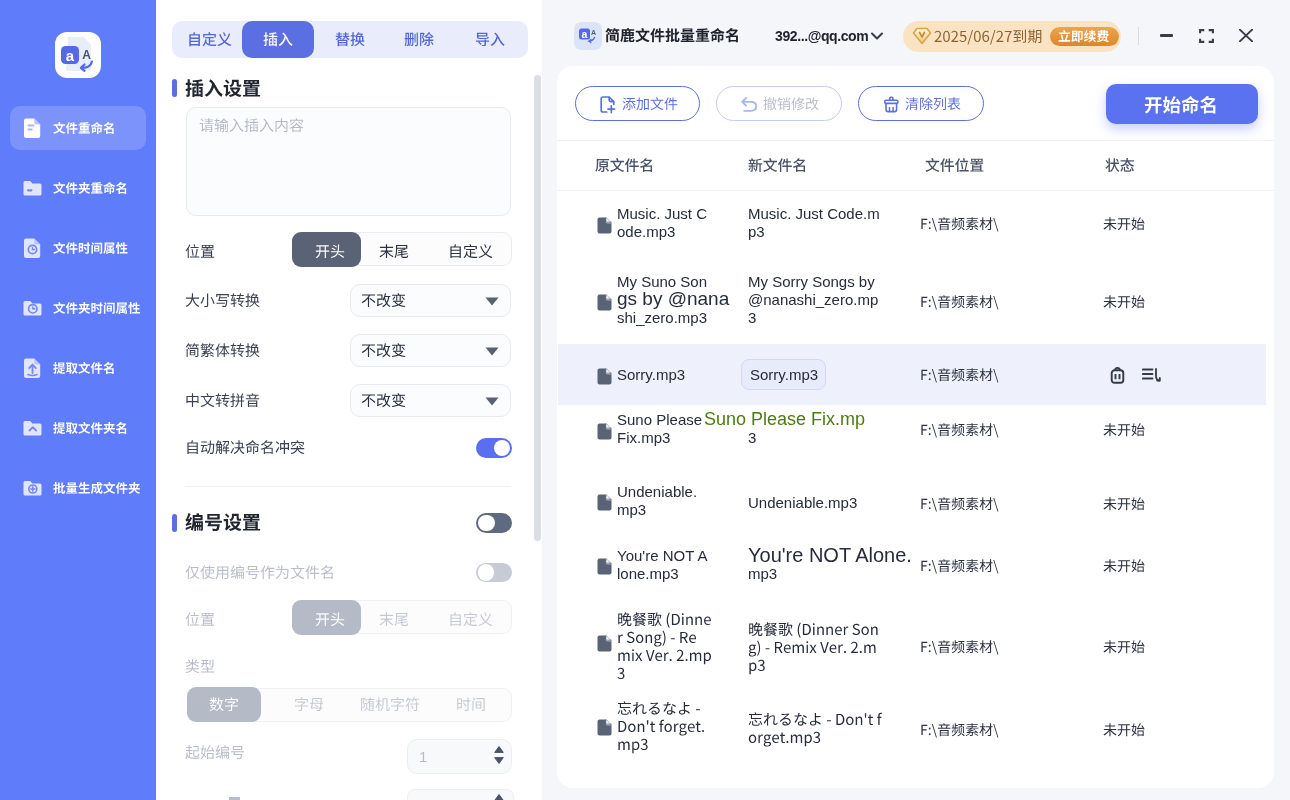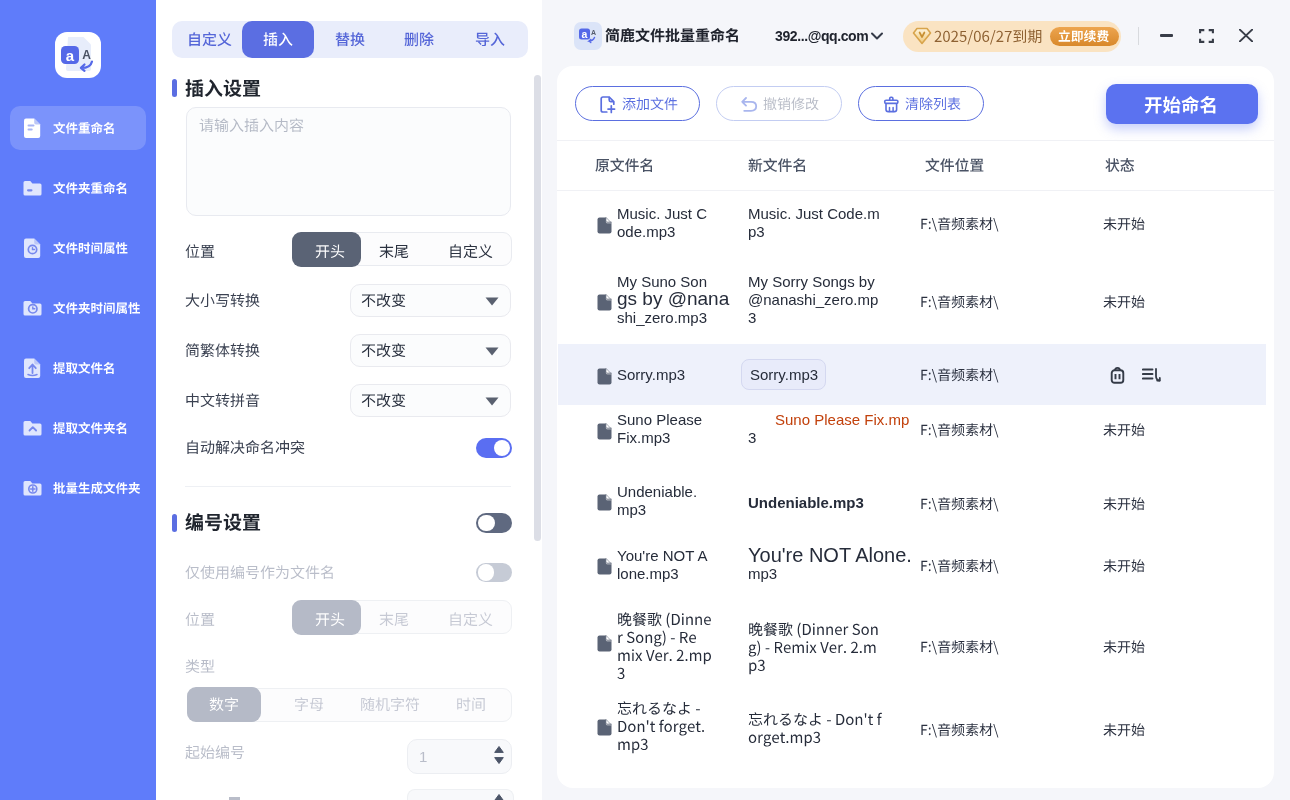--- a/index.html
+++ b/index.html
@@ -338,36 +338,36 @@
 <path d="M14 0.9 v7.2 q0 4.2 3.5 4.4" stroke="#343b47" stroke-width="1.8" fill="none" stroke-linecap="round"></path>
 <path d="M17.8 10 v2.6 h-2.6" stroke="#343b47" stroke-width="1.8" fill="none" stroke-linecap="round" stroke-linejoin="round"></path>
 </svg>
 <svg style="position:absolute;left:596.5px;top:422.5px" width="15" height="17" viewBox="0 0 15 17">
 <path d="M2.5 0.5 H9.3 L14.5 5.7 V14.5 Q14.5 16.5 12.5 16.5 H2.5 Q0.5 16.5 0.5 14.5 V2.5 Q0.5 0.5 2.5 0.5 Z" fill="#5a6375"></path>
 <path d="M8.8 0.5 L14.5 6.2 H10.3 Q8.8 6.2 8.8 4.7 Z" fill="#fff"></path>
 <path d="M8.8 0.5 V4.2 Q8.8 5.2 9.8 5.2 L14.5 5.2" fill="none" stroke="#5a6375" stroke-width="0.9"></path>
 </svg>
 <div style="position:absolute;left:617px;top:418.5px;transform:translateY(-50%);font-size:15px;font-weight:400;color:#262c3a;white-space:pre;letter-spacing:0px">Suno Please</div>
 <div style="position:absolute;left:617px;top:436.5px;transform:translateY(-50%);font-size:15px;font-weight:400;color:#262c3a;white-space:pre;letter-spacing:0px">Fix.mp3</div>
-<div style="position:absolute;left:775px;top:418.5px;transform:translateY(-50%);font-size:15px;font-weight:400;color:#c2410c;white-space:pre;letter-spacing:0px">Suno Please Fix.mp</div>
+<div style="position:absolute;left:704px;top:418.5px;transform:translateY(-50%);font-size:18px;font-weight:400;color:#4d7c0f;white-space:pre;letter-spacing:0px">Suno Please Fix.mp</div>
 <div style="position:absolute;left:748px;top:436.5px;transform:translateY(-50%);font-size:15px;font-weight:400;color:#262c3a;white-space:pre;letter-spacing:0px">3</div>
 <svg style="position:absolute;left:920.0px;top:422.9px;overflow:visible" width="79" height="18" viewBox="0 0 79 18">
     <path fill="#2b3140" d="M1.4 12H2.7V7.4H6.6V6.3H2.7V2.9H7.3V1.8H1.4Z M9.7 6.6C10.2 6.6 10.6 6.2 10.6 5.6C10.6 5 10.2 4.6 9.7 4.6C9.2 4.6 8.8 5 8.8 5.6C8.8 6.2 9.2 6.6 9.7 6.6ZM9.7 12.2C10.2 12.2 10.6 11.8 10.6 11.3C10.6 10.7 10.2 10.3 9.7 10.3C9.2 10.3 8.8 10.7 8.8 11.3C8.8 11.8 9.2 12.2 9.7 12.2Z M16 14.5H16.9L12.8 0.9H11.8Z M23.2 0.4C23.4 0.7 23.6 1.2 23.7 1.6H18.7V2.5H29.7V1.6H24.9C24.8 1.1 24.5 0.6 24.2 0.2ZM20.6 2.8C20.9 3.4 21.3 4.2 21.4 4.8H17.9V5.8H30.4V4.8H26.8C27.2 4.3 27.5 3.5 27.8 2.8L26.7 2.5C26.5 3.2 26 4.2 25.7 4.8H22L22.5 4.7C22.4 4.1 22 3.2 21.6 2.6ZM20.8 10.2H27.5V11.7H20.8ZM20.8 9.4V7.9H27.5V9.4ZM19.8 7V13.2H20.8V12.6H27.5V13.1H28.6V7Z M40.9 5C40.9 9.9 40.7 11.5 37.4 12.5C37.5 12.6 37.8 13 37.9 13.2C41.5 12.2 41.8 10.2 41.8 5ZM41.3 10.9C42.2 11.6 43.4 12.6 44 13.2L44.7 12.5C44.1 11.9 42.8 10.9 41.9 10.3ZM37.1 6.6C36.4 9.5 34.8 11.5 31.8 12.4C32 12.6 32.2 12.9 32.3 13.2C35.5 12.1 37.2 10 38 6.8ZM33 6.5C32.7 7.5 32.2 8.6 31.6 9.3C31.9 9.4 32.2 9.6 32.4 9.8C33 9 33.5 7.8 33.9 6.7ZM38.7 3.5V10.1H39.6V4.3H43.1V10.1H44V3.5H41.5L42.1 2H44.4V1.1H38.4V2H41C40.9 2.5 40.7 3.1 40.5 3.5ZM32.7 1.5V4.6H31.7V5.6H34.6V9.8H35.5V5.6H38.1V4.6H35.8V2.9H37.8V2H35.8V0.3H34.8V4.6H33.6V1.5Z M54 10.8C55.2 11.4 56.7 12.3 57.4 12.9L58.3 12.3C57.5 11.7 55.9 10.8 54.8 10.3ZM49.2 10.2C48.4 11 47 11.8 45.8 12.2C46 12.4 46.4 12.8 46.6 13C47.8 12.4 49.2 11.5 50.2 10.6ZM47.8 7.9C48.1 7.8 48.5 7.8 51.3 7.6C50 8.2 48.9 8.6 48.4 8.7C47.6 9 46.9 9.2 46.5 9.2C46.6 9.5 46.7 10 46.7 10.1C47.1 10 47.7 10 51.8 9.7V11.9C51.8 12.1 51.8 12.1 51.5 12.2C51.3 12.2 50.6 12.2 49.7 12.1C49.9 12.4 50 12.8 50.1 13.1C51.1 13.1 51.8 13.1 52.2 12.9C52.7 12.8 52.8 12.5 52.8 12V9.7L56.3 9.5C56.7 9.8 57 10.1 57.2 10.4L58.1 9.8C57.5 9.2 56.3 8.2 55.3 7.6L54.5 8.1C54.8 8.3 55.1 8.6 55.5 8.8L49.7 9.1C51.6 8.4 53.6 7.6 55.5 6.6L54.7 5.9C54.2 6.2 53.6 6.5 53.1 6.8L49.8 7C50.6 6.6 51.3 6.3 52 5.8L51.7 5.6H58.4V4.7H52.6V3.8H56.9V3H52.6V2.1H57.8V1.3H52.6V0.3H51.6V1.3H46.6V2.1H51.6V3H47.3V3.8H51.6V4.7H45.9V5.6H50.8C49.9 6.1 48.8 6.6 48.5 6.7C48.1 6.9 47.8 7 47.5 7C47.6 7.3 47.8 7.7 47.8 7.9Z M70 0.3V3.3H65.8V4.3H69.6C68.6 6.5 66.7 8.9 65 10.1C65.2 10.3 65.5 10.7 65.7 10.9C67.3 9.7 68.9 7.8 70 5.8V11.7C70 12 69.9 12.1 69.6 12.1C69.4 12.1 68.5 12.1 67.6 12.1C67.7 12.4 67.9 12.9 67.9 13.1C69.1 13.1 70 13.1 70.4 12.9C70.9 12.8 71.1 12.5 71.1 11.7V4.3H72.5V3.3H71.1V0.3ZM62.3 0.3V3.3H59.9V4.3H62.1C61.6 6.2 60.5 8.4 59.5 9.6C59.7 9.9 59.9 10.3 60.1 10.6C60.9 9.6 61.7 8 62.3 6.4V13.1H63.3V5.9C63.9 6.7 64.7 7.7 65 8.2L65.6 7.3C65.3 6.9 63.8 5.2 63.3 4.7V4.3H65.3V3.3H63.3V0.3Z M77.5 14.5H78.4L74.2 0.9H73.3Z"></path>
   </svg>
 <svg style="position:absolute;left:1103.0px;top:422.9px;overflow:visible" width="42" height="18" viewBox="0 0 42 18">
     <path fill="#2b3140" d="M6.4 0.3V2.6H1.9V3.6H6.4V6H0.9V7.1H5.8C4.6 8.9 2.4 10.6 0.5 11.5C0.7 11.7 1.1 12.1 1.2 12.4C3.1 11.4 5.1 9.8 6.4 7.9V13.2H7.5V7.8C8.9 9.7 10.9 11.5 12.8 12.4C12.9 12.1 13.3 11.7 13.5 11.5C11.6 10.6 9.4 8.9 8.1 7.1H13.2V6H7.5V3.6H12.2V2.6H7.5V0.3Z M23.1 2.2V6.2H19.2V5.6V2.2ZM14.7 6.2V7.2H18C17.8 9.1 17.1 11 14.8 12.4C15 12.6 15.4 13 15.6 13.2C18.2 11.6 18.9 9.4 19.1 7.2H23.1V13.2H24.2V7.2H27.3V6.2H24.2V2.2H26.9V1.2H15.2V2.2H18.1V5.6L18.1 6.2Z M34.5 7.5V13.2H35.4V12.5H39.7V13.1H40.7V7.5ZM35.4 11.6V8.4H39.7V11.6ZM34 6.3C34.4 6.2 35 6.1 40.2 5.7C40.4 6.1 40.6 6.4 40.7 6.7L41.6 6.2C41.1 5.2 40.2 3.5 39.2 2.3L38.4 2.7C38.8 3.3 39.3 4.1 39.7 4.8L35.3 5.1C36.2 3.8 37.1 2.2 37.9 0.6L36.8 0.3C36.1 2 34.9 3.9 34.6 4.4C34.2 4.9 33.9 5.3 33.7 5.3C33.8 5.6 34 6.1 34 6.3ZM30.8 4.1H32.4C32.3 5.9 31.9 7.4 31.5 8.7C31 8.3 30.5 7.9 30 7.6C30.3 6.6 30.6 5.4 30.8 4.1ZM28.9 8C29.6 8.4 30.4 9 31 9.6C30.4 10.9 29.6 11.8 28.6 12.3C28.8 12.5 29.1 12.9 29.2 13.1C30.3 12.5 31.1 11.6 31.8 10.3C32.3 10.8 32.8 11.3 33.1 11.7L33.7 10.9C33.4 10.4 32.9 9.9 32.2 9.3C32.9 7.8 33.3 5.8 33.4 3.2L32.8 3.1L32.7 3.1H31C31.2 2.2 31.4 1.3 31.5 0.4L30.5 0.3C30.4 1.2 30.3 2.2 30.1 3.1H28.6V4.1H29.9C29.6 5.6 29.2 7 28.9 8Z"></path>
   </svg>
 <svg style="position:absolute;left:596.5px;top:494px" width="15" height="17" viewBox="0 0 15 17">
 <path d="M2.5 0.5 H9.3 L14.5 5.7 V14.5 Q14.5 16.5 12.5 16.5 H2.5 Q0.5 16.5 0.5 14.5 V2.5 Q0.5 0.5 2.5 0.5 Z" fill="#5a6375"></path>
 <path d="M8.8 0.5 L14.5 6.2 H10.3 Q8.8 6.2 8.8 4.7 Z" fill="#fff"></path>
 <path d="M8.8 0.5 V4.2 Q8.8 5.2 9.8 5.2 L14.5 5.2" fill="none" stroke="#5a6375" stroke-width="0.9"></path>
 </svg>
 <div style="position:absolute;left:617px;top:490.5px;transform:translateY(-50%);font-size:15px;font-weight:400;color:#262c3a;white-space:pre;letter-spacing:0px">Undeniable.</div>
 <div style="position:absolute;left:617px;top:508.5px;transform:translateY(-50%);font-size:15px;font-weight:400;color:#262c3a;white-space:pre;letter-spacing:0px">mp3</div>
-<div style="position:absolute;left:748px;top:501.5px;transform:translateY(-50%);font-size:15px;font-weight:700;color:#262c3a;white-space:pre;letter-spacing:0px">Undeniable.mp3</div>
+<div style="position:absolute;left:748px;top:501.5px;transform:translateY(-50%);font-size:15px;font-weight:400;color:#262c3a;white-space:pre;letter-spacing:0px">Undeniable.mp3</div>
 <svg style="position:absolute;left:920.0px;top:496.9px;overflow:visible" width="79" height="18" viewBox="0 0 79 18">
     <path fill="#2b3140" d="M1.4 12H2.7V7.4H6.6V6.3H2.7V2.9H7.3V1.8H1.4Z M9.7 6.6C10.2 6.6 10.6 6.2 10.6 5.6C10.6 5 10.2 4.6 9.7 4.6C9.2 4.6 8.8 5 8.8 5.6C8.8 6.2 9.2 6.6 9.7 6.6ZM9.7 12.2C10.2 12.2 10.6 11.8 10.6 11.3C10.6 10.7 10.2 10.3 9.7 10.3C9.2 10.3 8.8 10.7 8.8 11.3C8.8 11.8 9.2 12.2 9.7 12.2Z M16 14.5H16.9L12.8 0.9H11.8Z M23.2 0.4C23.4 0.7 23.6 1.2 23.7 1.6H18.7V2.5H29.7V1.6H24.9C24.8 1.1 24.5 0.6 24.2 0.2ZM20.6 2.8C20.9 3.4 21.3 4.2 21.4 4.8H17.9V5.8H30.4V4.8H26.8C27.2 4.3 27.5 3.5 27.8 2.8L26.7 2.5C26.5 3.2 26 4.2 25.7 4.8H22L22.5 4.7C22.4 4.1 22 3.2 21.6 2.6ZM20.8 10.2H27.5V11.7H20.8ZM20.8 9.4V7.9H27.5V9.4ZM19.8 7V13.2H20.8V12.6H27.5V13.1H28.6V7Z M40.9 5C40.9 9.9 40.7 11.5 37.4 12.5C37.5 12.6 37.8 13 37.9 13.2C41.5 12.2 41.8 10.2 41.8 5ZM41.3 10.9C42.2 11.6 43.4 12.6 44 13.2L44.7 12.5C44.1 11.9 42.8 10.9 41.9 10.3ZM37.1 6.6C36.4 9.5 34.8 11.5 31.8 12.4C32 12.6 32.2 12.9 32.3 13.2C35.5 12.1 37.2 10 38 6.8ZM33 6.5C32.7 7.5 32.2 8.6 31.6 9.3C31.9 9.4 32.2 9.6 32.4 9.8C33 9 33.5 7.8 33.9 6.7ZM38.7 3.5V10.1H39.6V4.3H43.1V10.1H44V3.5H41.5L42.1 2H44.4V1.1H38.4V2H41C40.9 2.5 40.7 3.1 40.5 3.5ZM32.7 1.5V4.6H31.7V5.6H34.6V9.8H35.5V5.6H38.1V4.6H35.8V2.9H37.8V2H35.8V0.3H34.8V4.6H33.6V1.5Z M54 10.8C55.2 11.4 56.7 12.3 57.4 12.9L58.3 12.3C57.5 11.7 55.9 10.8 54.8 10.3ZM49.2 10.2C48.4 11 47 11.8 45.8 12.2C46 12.4 46.4 12.8 46.6 13C47.8 12.4 49.2 11.5 50.2 10.6ZM47.8 7.9C48.1 7.8 48.5 7.8 51.3 7.6C50 8.2 48.9 8.6 48.4 8.7C47.6 9 46.9 9.2 46.5 9.2C46.6 9.5 46.7 10 46.7 10.1C47.1 10 47.7 10 51.8 9.7V11.9C51.8 12.1 51.8 12.1 51.5 12.2C51.3 12.2 50.6 12.2 49.7 12.1C49.9 12.4 50 12.8 50.1 13.1C51.1 13.1 51.8 13.1 52.2 12.9C52.7 12.8 52.8 12.5 52.8 12V9.7L56.3 9.5C56.7 9.8 57 10.1 57.2 10.4L58.1 9.8C57.5 9.2 56.3 8.2 55.3 7.6L54.5 8.1C54.8 8.3 55.1 8.6 55.5 8.8L49.7 9.1C51.6 8.4 53.6 7.6 55.5 6.6L54.7 5.9C54.2 6.2 53.6 6.5 53.1 6.8L49.8 7C50.6 6.6 51.3 6.3 52 5.8L51.7 5.6H58.4V4.7H52.6V3.8H56.9V3H52.6V2.1H57.8V1.3H52.6V0.3H51.6V1.3H46.6V2.1H51.6V3H47.3V3.8H51.6V4.7H45.9V5.6H50.8C49.9 6.1 48.8 6.6 48.5 6.7C48.1 6.9 47.8 7 47.5 7C47.6 7.3 47.8 7.7 47.8 7.9Z M70 0.3V3.3H65.8V4.3H69.6C68.6 6.5 66.7 8.9 65 10.1C65.2 10.3 65.5 10.7 65.7 10.9C67.3 9.7 68.9 7.8 70 5.8V11.7C70 12 69.9 12.1 69.6 12.1C69.4 12.1 68.5 12.1 67.6 12.1C67.7 12.4 67.9 12.9 67.9 13.1C69.1 13.1 70 13.1 70.4 12.9C70.9 12.8 71.1 12.5 71.1 11.7V4.3H72.5V3.3H71.1V0.3ZM62.3 0.3V3.3H59.9V4.3H62.1C61.6 6.2 60.5 8.4 59.5 9.6C59.7 9.9 59.9 10.3 60.1 10.6C60.9 9.6 61.7 8 62.3 6.4V13.1H63.3V5.9C63.9 6.7 64.7 7.7 65 8.2L65.6 7.3C65.3 6.9 63.8 5.2 63.3 4.7V4.3H65.3V3.3H63.3V0.3Z M77.5 14.5H78.4L74.2 0.9H73.3Z"></path>
   </svg>
 <svg style="position:absolute;left:1103.0px;top:496.9px;overflow:visible" width="42" height="18" viewBox="0 0 42 18">
     <path fill="#2b3140" d="M6.4 0.3V2.6H1.9V3.6H6.4V6H0.9V7.1H5.8C4.6 8.9 2.4 10.6 0.5 11.5C0.7 11.7 1.1 12.1 1.2 12.4C3.1 11.4 5.1 9.8 6.4 7.9V13.2H7.5V7.8C8.9 9.7 10.9 11.5 12.8 12.4C12.9 12.1 13.3 11.7 13.5 11.5C11.6 10.6 9.4 8.9 8.1 7.1H13.2V6H7.5V3.6H12.2V2.6H7.5V0.3Z M23.1 2.2V6.2H19.2V5.6V2.2ZM14.7 6.2V7.2H18C17.8 9.1 17.1 11 14.8 12.4C15 12.6 15.4 13 15.6 13.2C18.2 11.6 18.9 9.4 19.1 7.2H23.1V13.2H24.2V7.2H27.3V6.2H24.2V2.2H26.9V1.2H15.2V2.2H18.1V5.6L18.1 6.2Z M34.5 7.5V13.2H35.4V12.5H39.7V13.1H40.7V7.5ZM35.4 11.6V8.4H39.7V11.6ZM34 6.3C34.4 6.2 35 6.1 40.2 5.7C40.4 6.1 40.6 6.4 40.7 6.7L41.6 6.2C41.1 5.2 40.2 3.5 39.2 2.3L38.4 2.7C38.8 3.3 39.3 4.1 39.7 4.8L35.3 5.1C36.2 3.8 37.1 2.2 37.9 0.6L36.8 0.3C36.1 2 34.9 3.9 34.6 4.4C34.2 4.9 33.9 5.3 33.7 5.3C33.8 5.6 34 6.1 34 6.3ZM30.8 4.1H32.4C32.3 5.9 31.9 7.4 31.5 8.7C31 8.3 30.5 7.9 30 7.6C30.3 6.6 30.6 5.4 30.8 4.1ZM28.9 8C29.6 8.4 30.4 9 31 9.6C30.4 10.9 29.6 11.8 28.6 12.3C28.8 12.5 29.1 12.9 29.2 13.1C30.3 12.5 31.1 11.6 31.8 10.3C32.3 10.8 32.8 11.3 33.1 11.7L33.7 10.9C33.4 10.4 32.9 9.9 32.2 9.3C32.9 7.8 33.3 5.8 33.4 3.2L32.8 3.1L32.7 3.1H31C31.2 2.2 31.4 1.3 31.5 0.4L30.5 0.3C30.4 1.2 30.3 2.2 30.1 3.1H28.6V4.1H29.9C29.6 5.6 29.2 7 28.9 8Z"></path>
   </svg>
 <svg style="position:absolute;left:596.5px;top:558px" width="15" height="17" viewBox="0 0 15 17">
 <path d="M2.5 0.5 H9.3 L14.5 5.7 V14.5 Q14.5 16.5 12.5 16.5 H2.5 Q0.5 16.5 0.5 14.5 V2.5 Q0.5 0.5 2.5 0.5 Z" fill="#5a6375"></path>
 <path d="M8.8 0.5 L14.5 6.2 H10.3 Q8.8 6.2 8.8 4.7 Z" fill="#fff"></path>
 <path d="M8.8 0.5 V4.2 Q8.8 5.2 9.8 5.2 L14.5 5.2" fill="none" stroke="#5a6375" stroke-width="0.9"></path>

